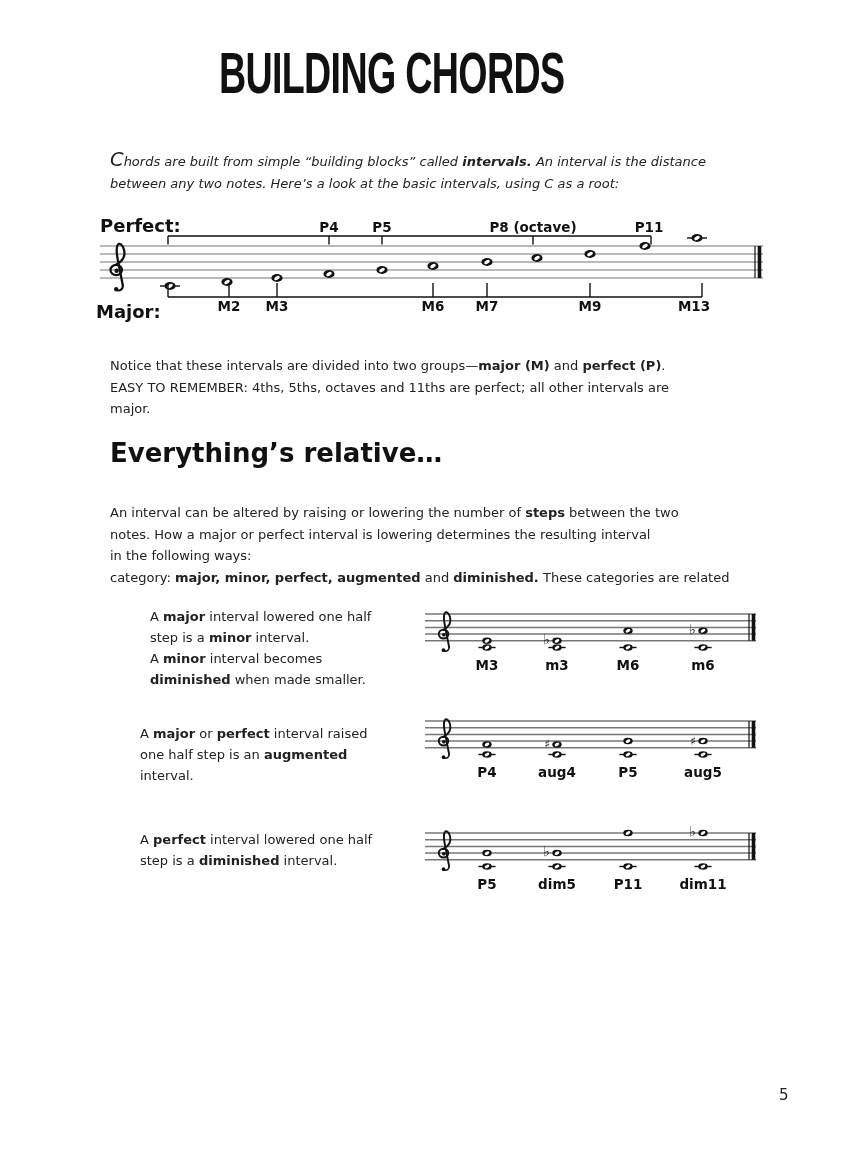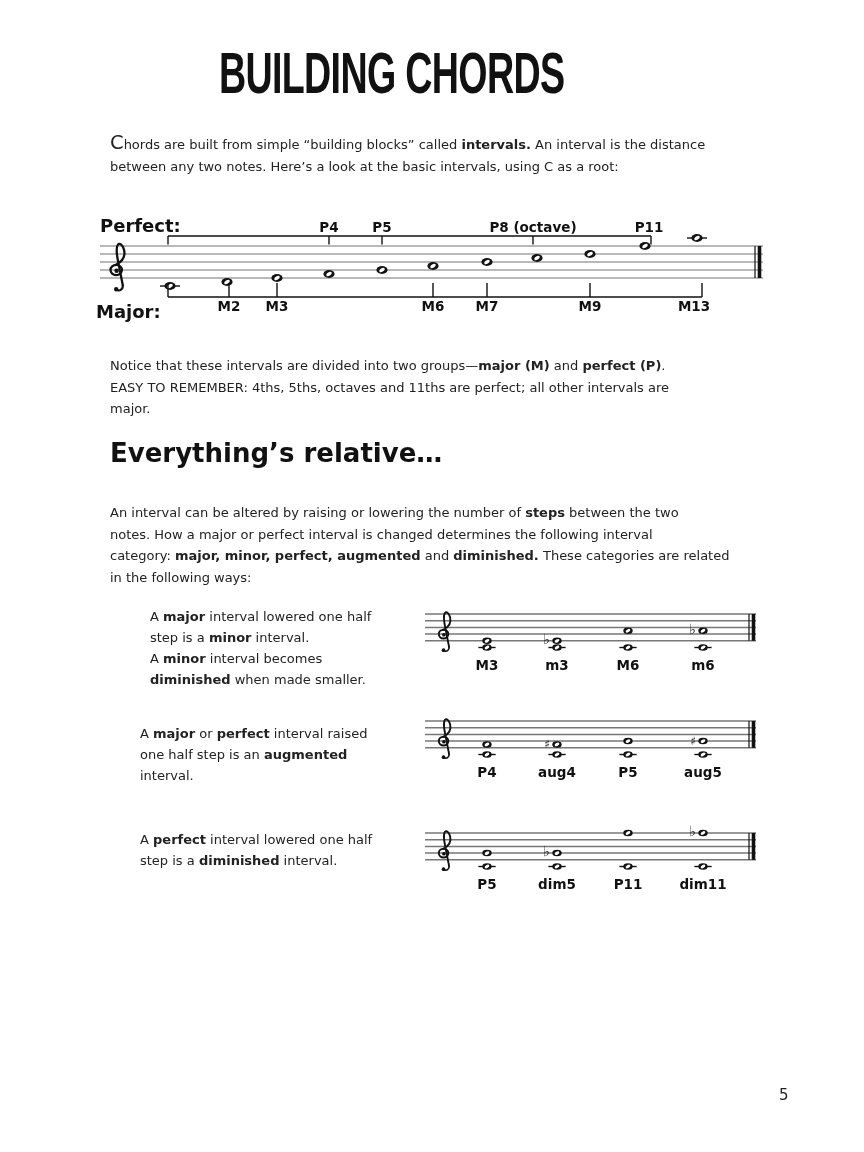--- a/index.html
+++ b/index.html
@@ -22,21 +22,21 @@
   #page-number{left:779px;top:1086px;font-size:15px;color:#222;}
   svg text{font-family:"DejaVu Sans",sans-serif;}
 </style>
 </head>
 <body>
 
 <div id="page">
 
   <div id="title" class="abs"><span id="title-inner">BUILDING CHORDS</span></div>
 
-  <div class="abs para" style="left:110px;top:132px;">
+  <div class="abs para" style="left:110px;top:149px;font-style:italic;">
       <div class="line"><span class="big">C</span><span>hords are built from simple “building blocks” called </span><span class="b">intervals.</span><span> An interval is the distance</span></div>
       <div class="line"><span>between any two notes. Here’s a look at the basic intervals, using C as a root:</span></div>
     </div>
 
   <div class="abs staff-label" style="left:100px;top:215px;">Perfect:</div>
   <div class="abs staff-label" style="left:96px;top:301px;">Major:</div>
 
   <svg id="main-staff" class="abs" style="left:93px;top:205px;" width="700" height="122">
       <g>
         <line x1="7" x2="670" y1="41" y2="41" stroke="#a2a2a2" stroke-width="1.5"></line>
@@ -135,23 +135,23 @@
   <div class="abs para" style="left:110px;top:355px;">
       <div class="line"><span>Notice that these intervals are divided into two groups—</span><span class="b">major (M)</span><span> and </span><span class="b">perfect (P)</span><span>.</span></div>
       <div class="line"><span>EASY TO REMEMBER: 4ths, 5ths, octaves and 11ths are perfect; all other intervals are</span></div>
       <div class="line"><span>major.</span></div>
     </div>
 
   <div id="section-heading" class="abs">Everything’s relative…</div>
 
   <div class="abs para" style="left:110px;top:502px;">
       <div class="line"><span>An interval can be altered by raising or lowering the number of </span><span class="b">steps</span><span> between the two</span></div>
-      <div class="line"><span>notes. How a major or perfect interval is changed determines the following interval</span></div>
+      <div class="line"><span>notes. How a major or perfect interval is lowering determines the resulting interval</span></div>
+      <div class="line"><span>in the following ways:</span></div>
       <div class="line"><span>category: </span><span class="b">major, minor, perfect, augmented</span><span> and </span><span class="b">diminished.</span><span> These categories are related</span></div>
-      <div class="line"><span>in the following ways:</span></div>
     </div>
 
   <div class="abs ex-text" style="left:140px;top:606px;margin-left:10px;">
       <div class="line"><span>A </span><span class="b">major</span><span> interval lowered one half</span></div>
       <div class="line"><span>step is a </span><span class="b">minor</span><span> interval.</span></div>
       <div class="line"><span>A </span><span class="b">minor</span><span> interval becomes</span></div>
       <div class="line"><span class="b">diminished</span><span> when made smaller.</span></div>
     </div>
   <svg class="abs example-staff" style="left:418px;top:595px;" width="352" height="105">
       <g>

